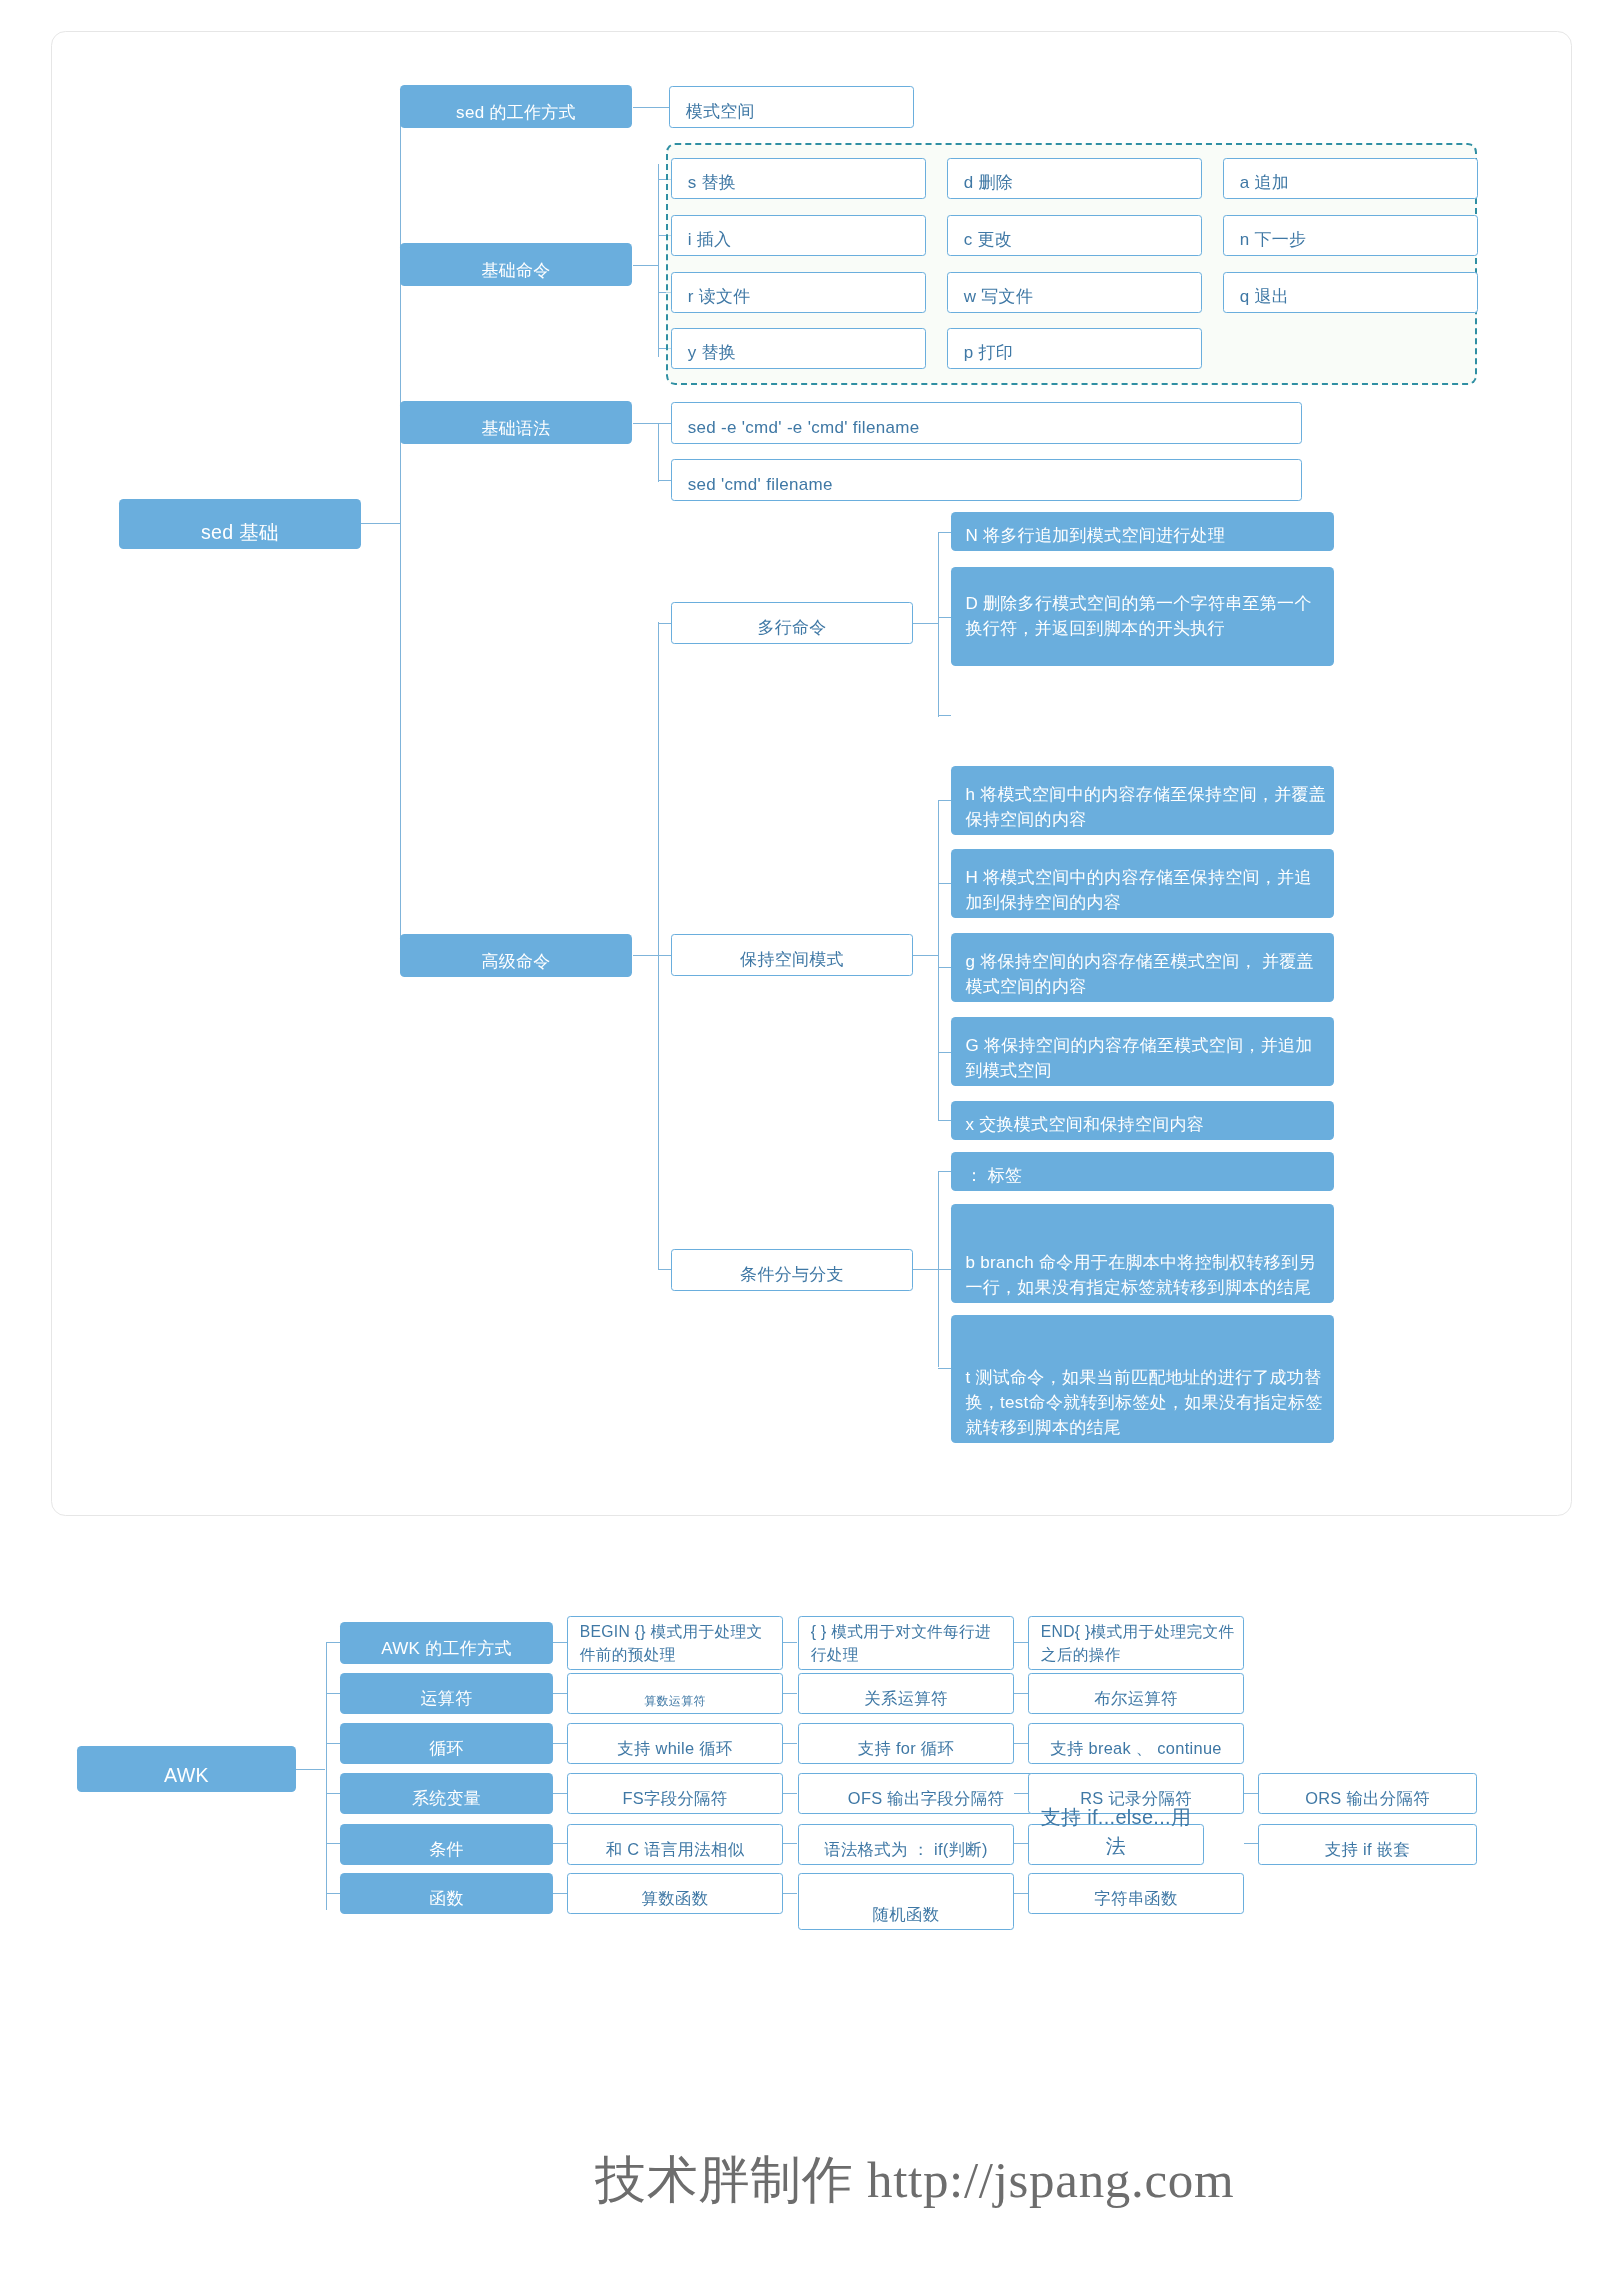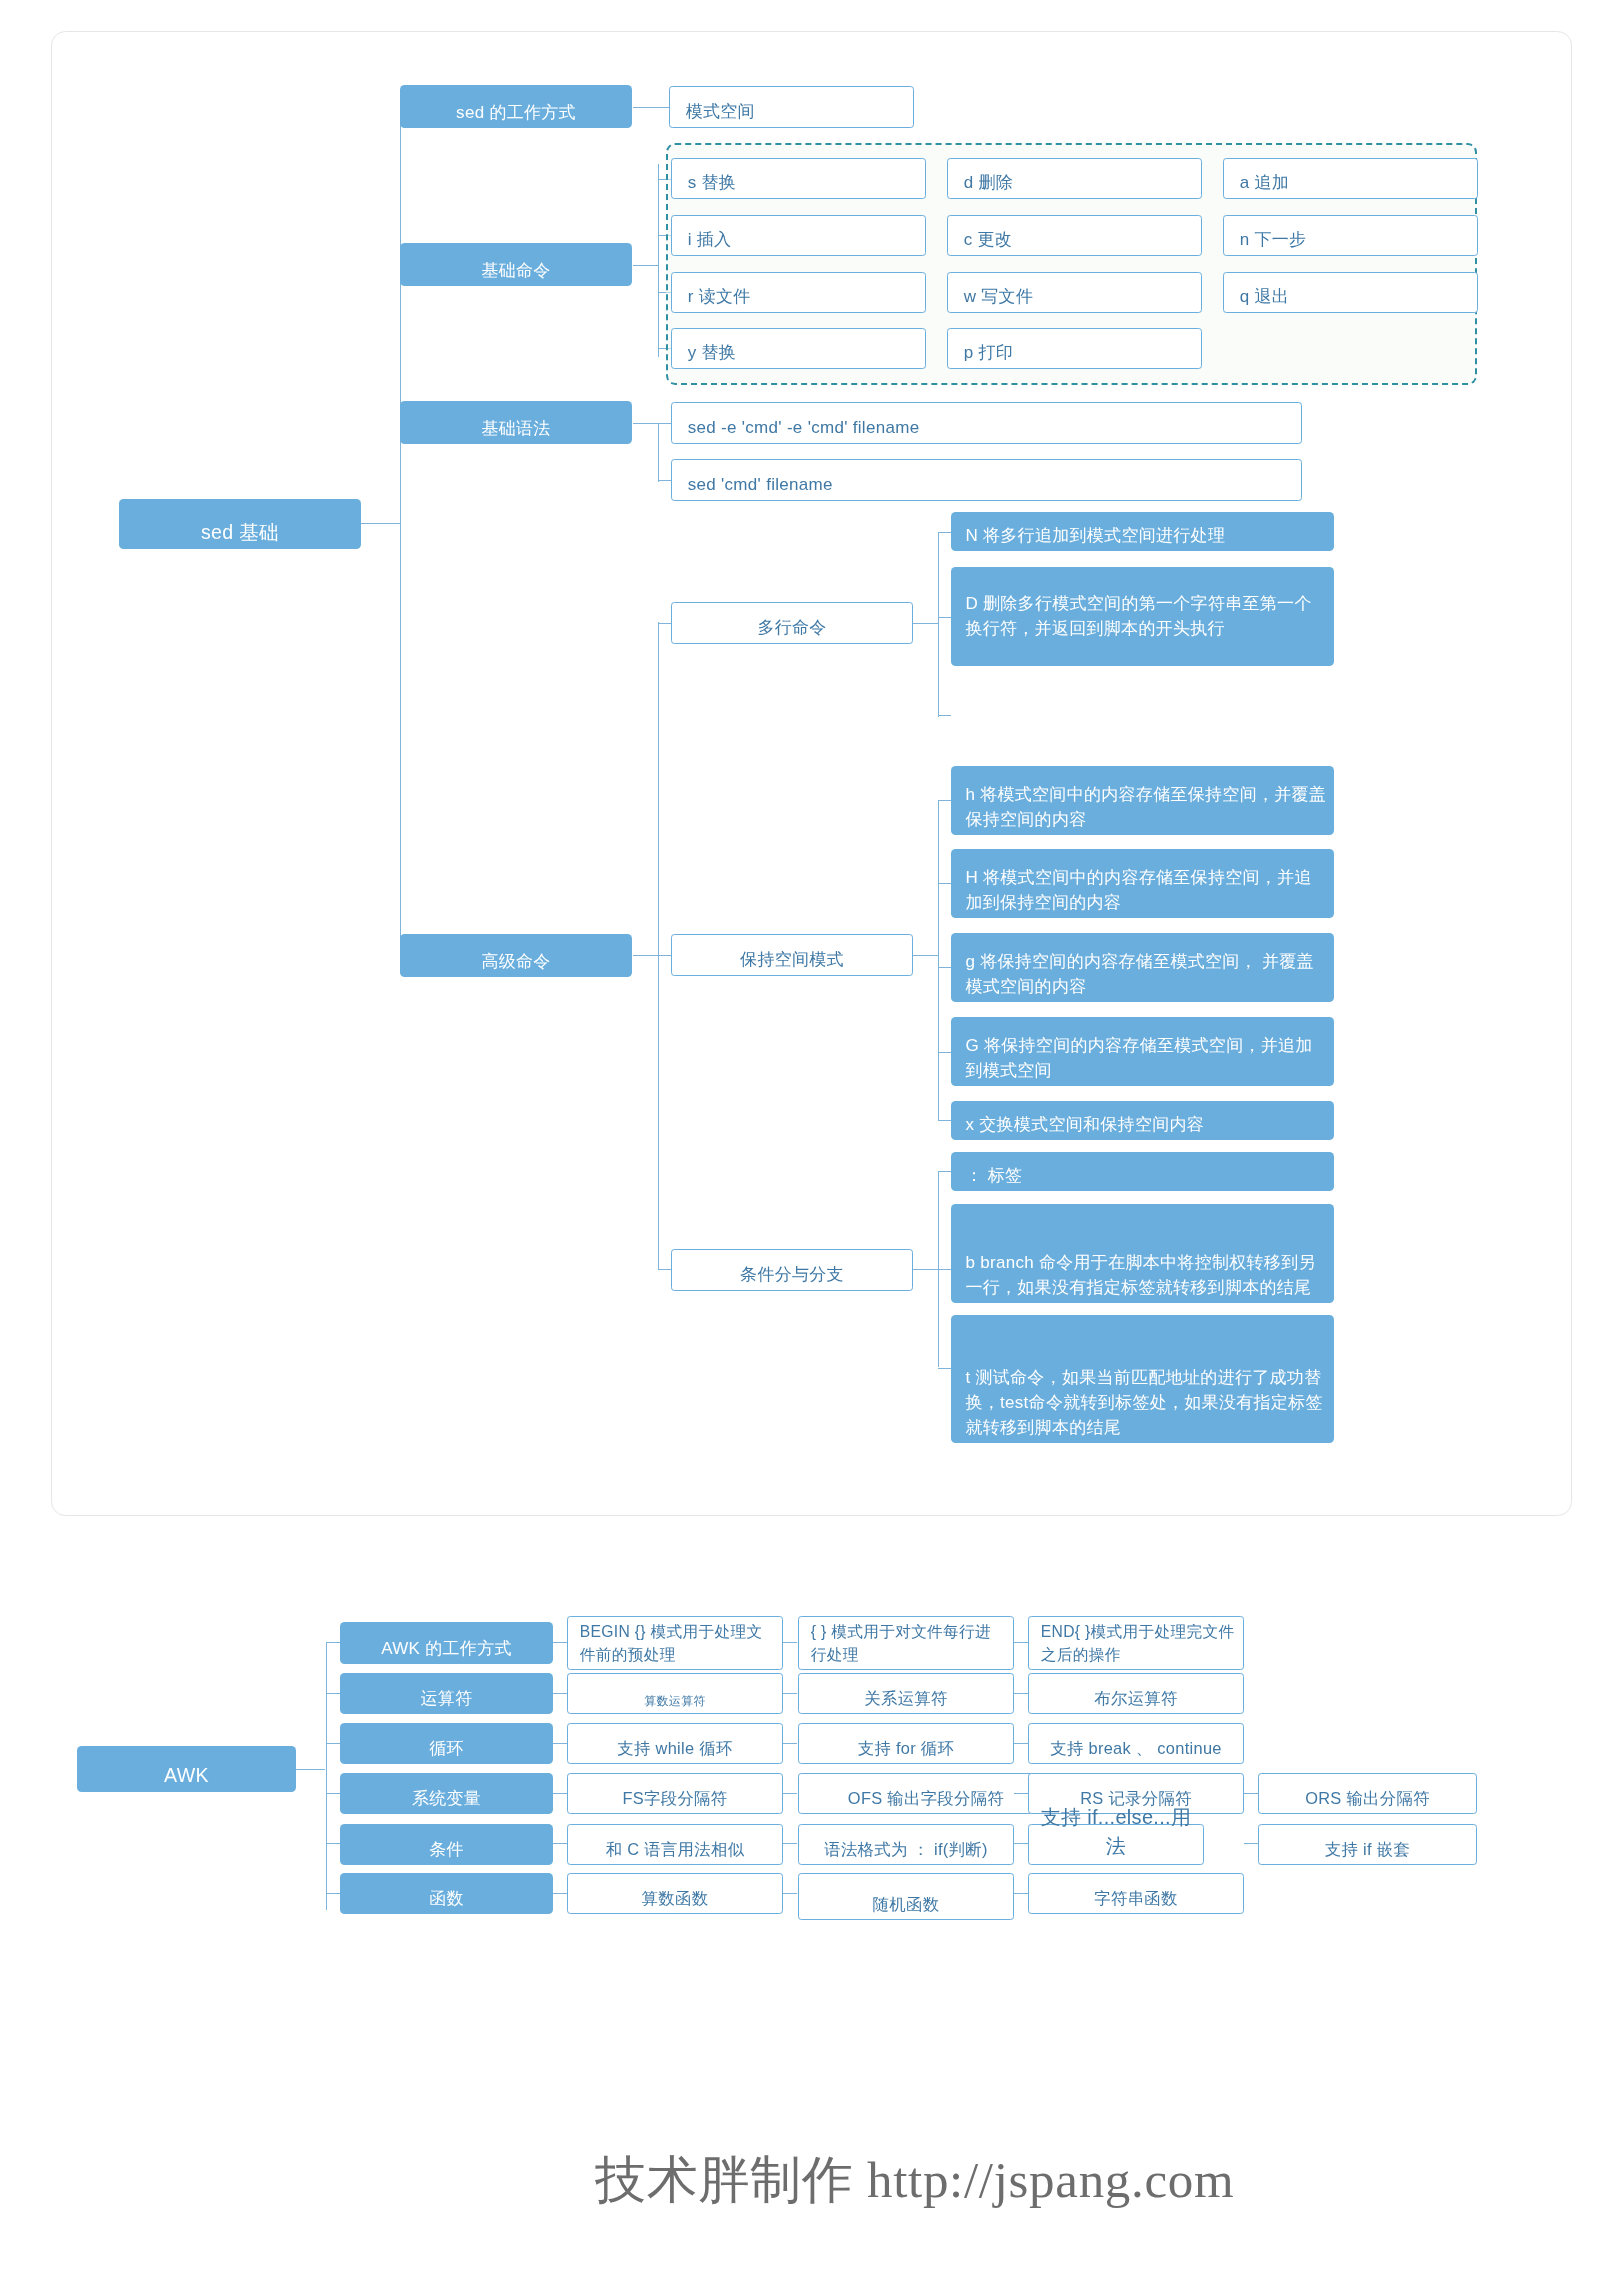--- a/index.html
+++ b/index.html
@@ -334,21 +334,21 @@
     </div>
 
   <div class="node fill" style="left:340px;top:1873px;width:213px;height:41px;">
     <span>函数</span>
     </div>
   <div class="ln lnh" style="left:553px;top:1893px;width:14.4px;"></div>
   <div class="node outline" style="left:567px;top:1873px;width:216px;height:41px;font-size:16.4px;">
     <span>算数函数</span>
     </div>
   <div class="ln lnh" style="left:783px;top:1893px;width:14.4px;"></div>
-  <div class="node outline" style="left:798px;top:1873px;width:216px;height:47px;font-size:16.4px;">
+  <div class="node outline" style="left:798px;top:1873px;width:216px;height:57px;font-size:16.4px;">
     <span>随机函数</span>
     </div>
   <div class="ln lnh" style="left:1014px;top:1893px;width:14.4px;"></div>
   <div class="node outline" style="left:1028px;top:1873px;width:216px;height:41px;font-size:16.4px;">
     <span>字符串函数</span>
     </div>
 
   <div class="footer" style="left:595px;top:2146px;">
     <span>技术胖制作 http://jspang.com</span>
   </div>

